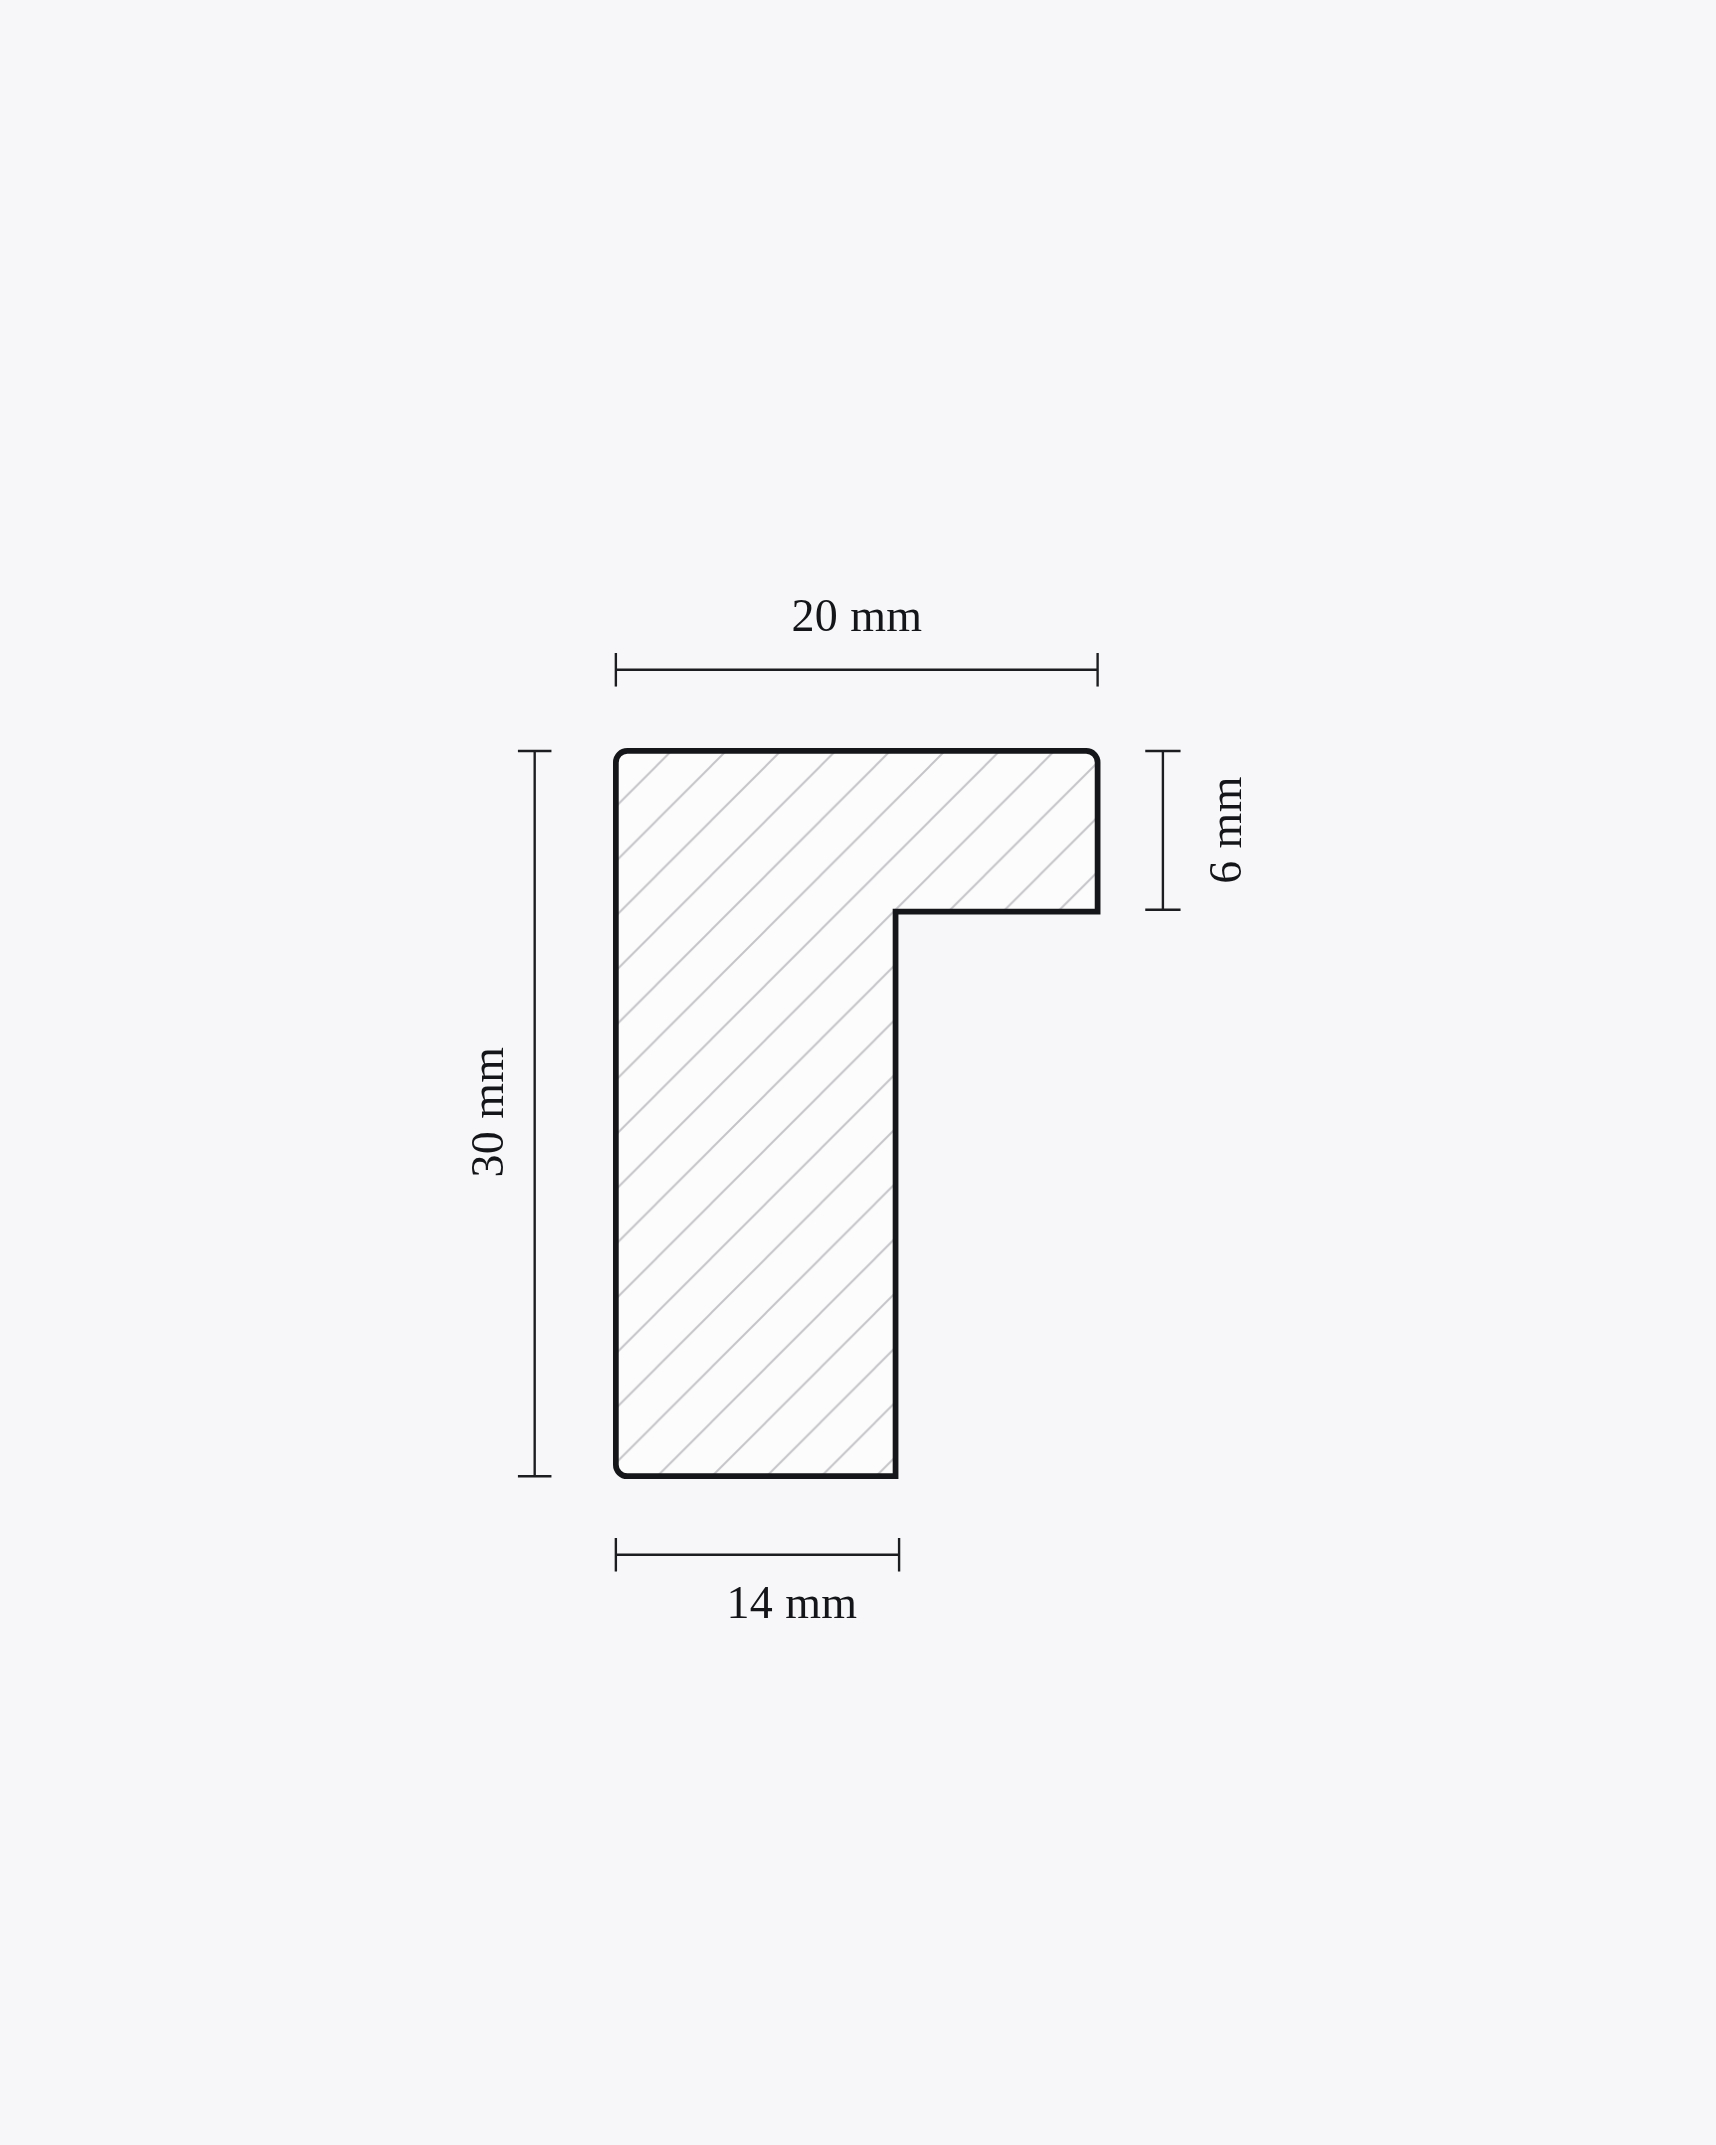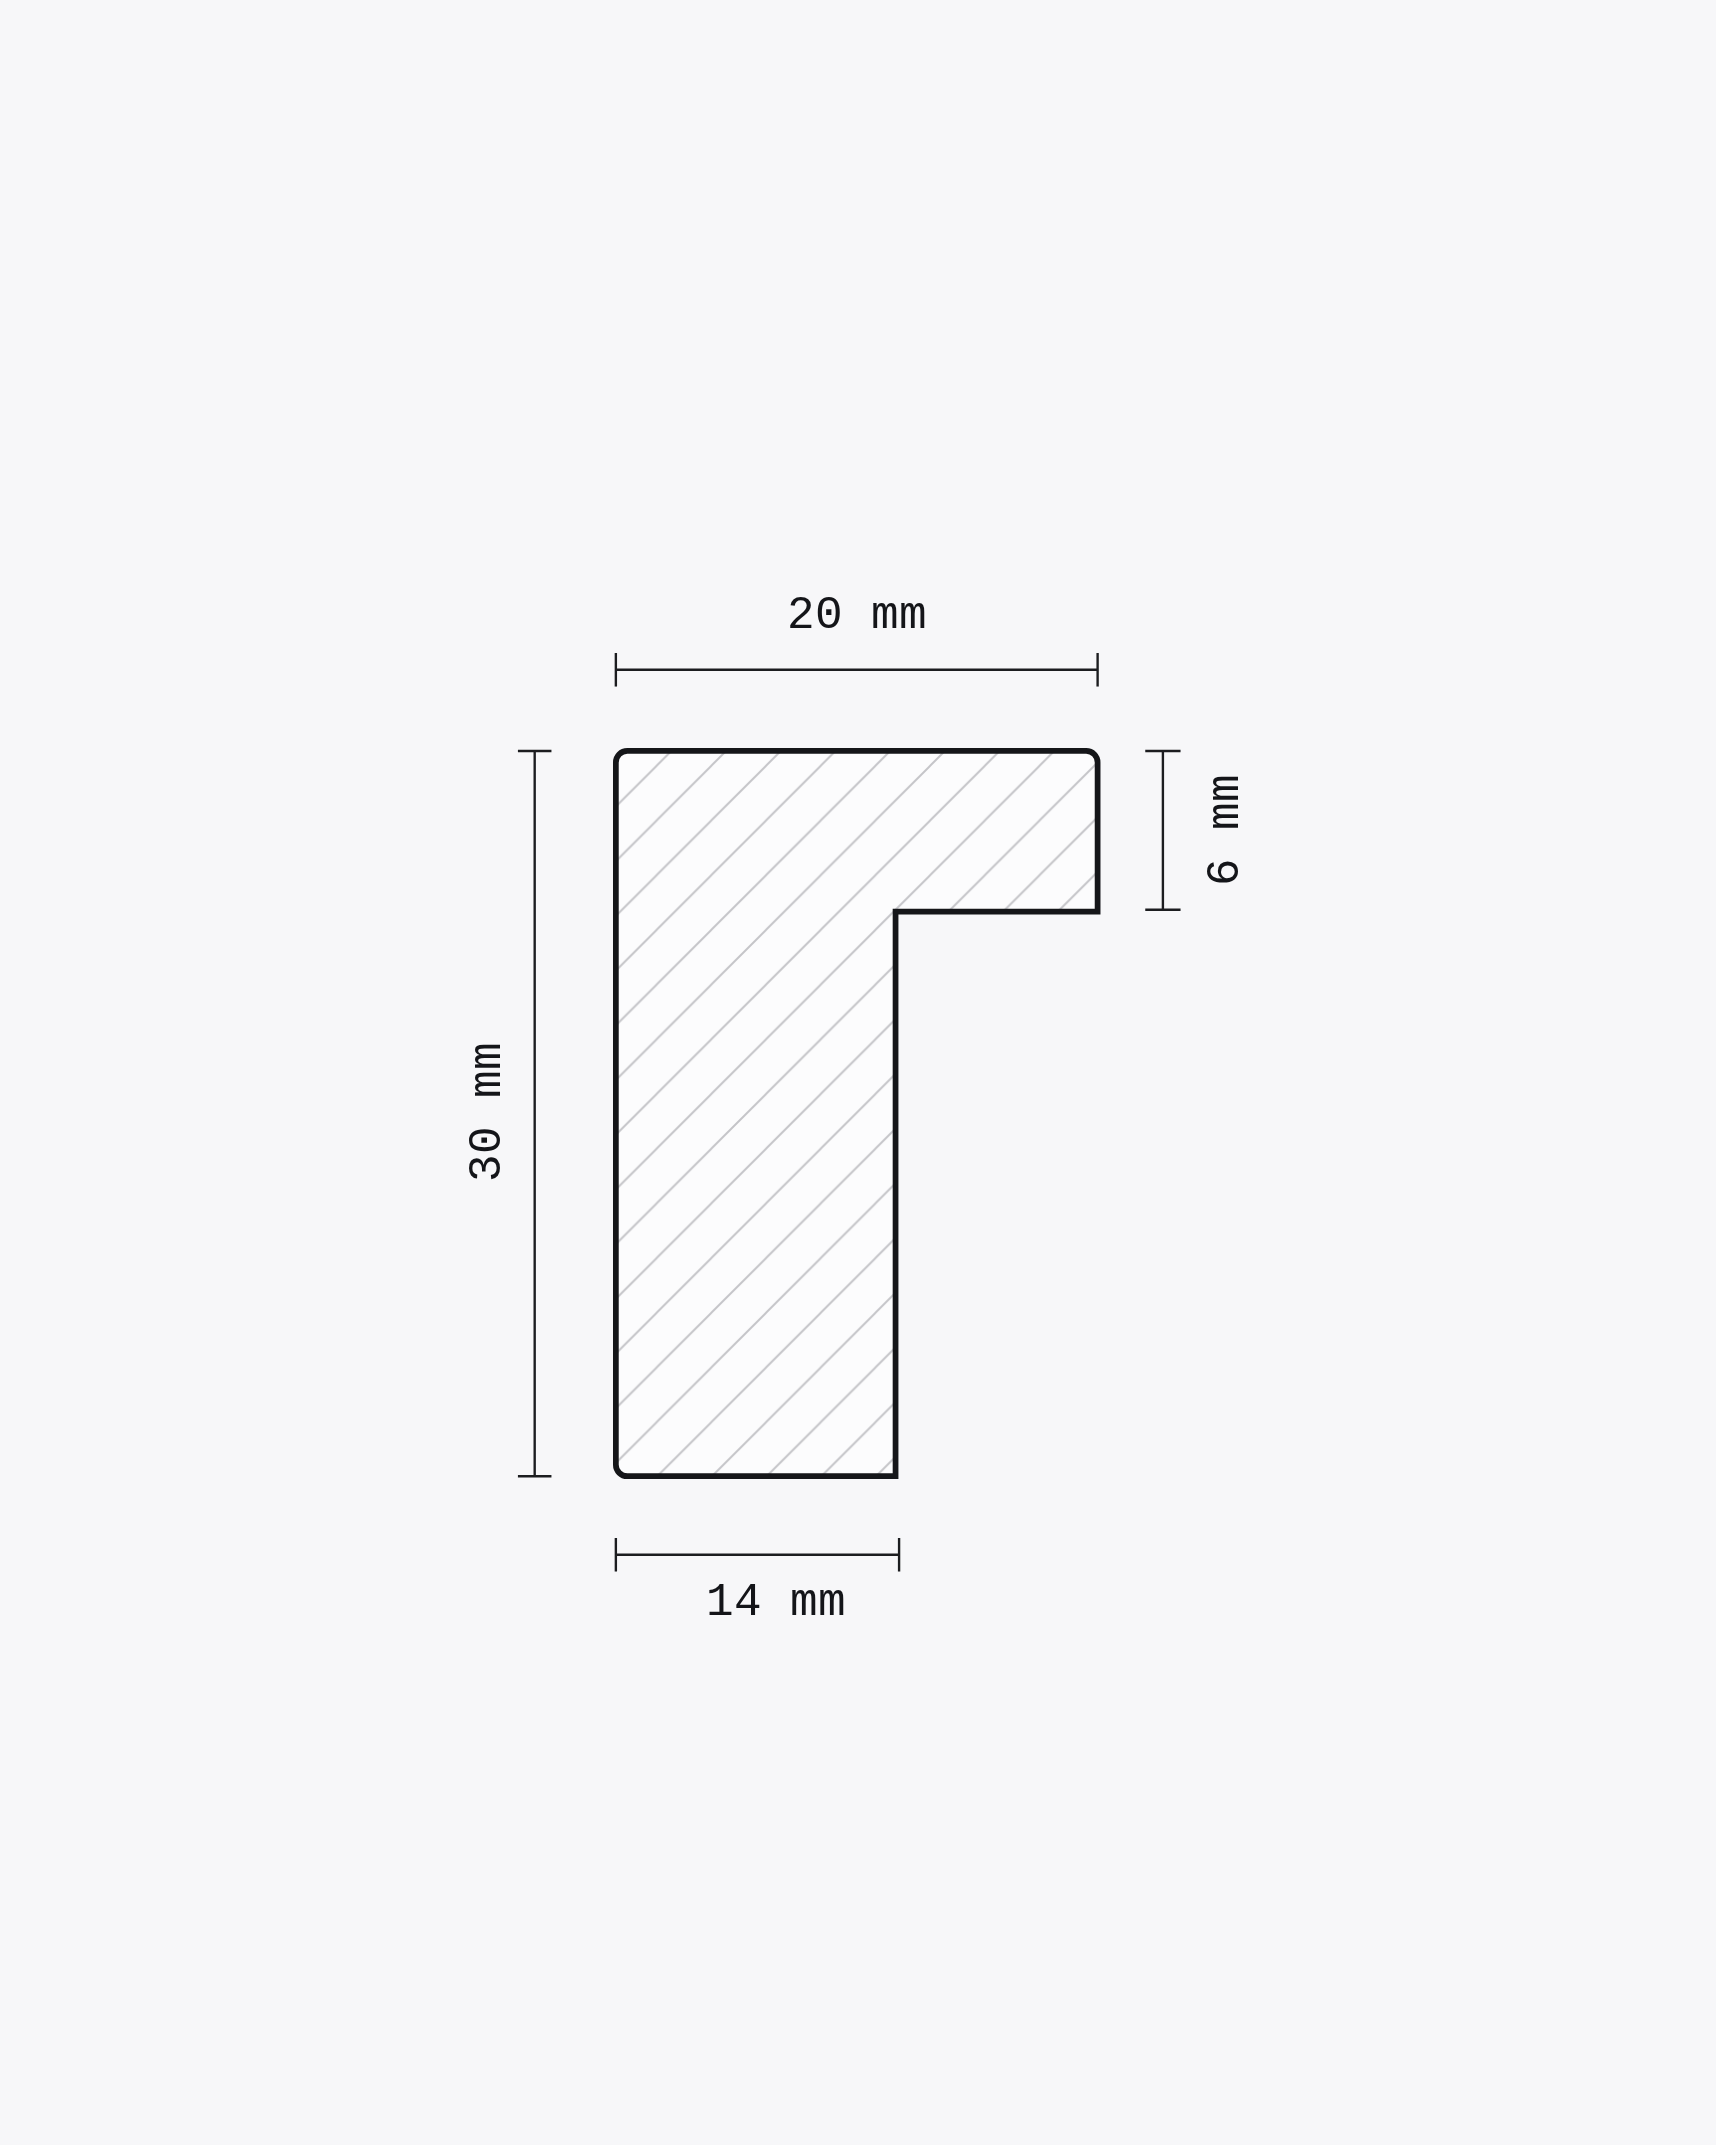--- a/index.html
+++ b/index.html
@@ -6,21 +6,21 @@
     margin: 0;
     padding: 0;
     background: #f7f7f9;
   }
   #stage {
     position: relative;
     width: 1717px;
     height: 2146px;
     background: #f7f7f9;
     overflow: hidden;
-    font-family: Liberation Mono, monospace;
+    font-family: Liberation Serif, serif;
   }
   #stage svg {
     position: absolute;
     left: 0;
     top: 0;
     width: 1717px;
     height: 2146px;
     display: block;
   }
   .dim-label {
@@ -76,16 +76,16 @@
       <line x1="1019" y1="1743" x2="1019" y2="1781"></line>
     </g>
   </svg>
 
   <div class="dim-label" style="left: 857px; top: 616px;">20 mm</div>
 
   <div class="dim-label rot" style="left: 488px; top: 1112px;">30 mm</div>
 
   <div class="dim-label rot" style="left: 1226px; top: 830px;">6 mm</div>
 
-  <div class="dim-label" style="left: 776px; top: 1603px;">14 mm</div>
+  <div class="dim-label" style="left: 792px; top: 1603px;">14 mm</div>
 
 </div>
 
 
 </body></html>

